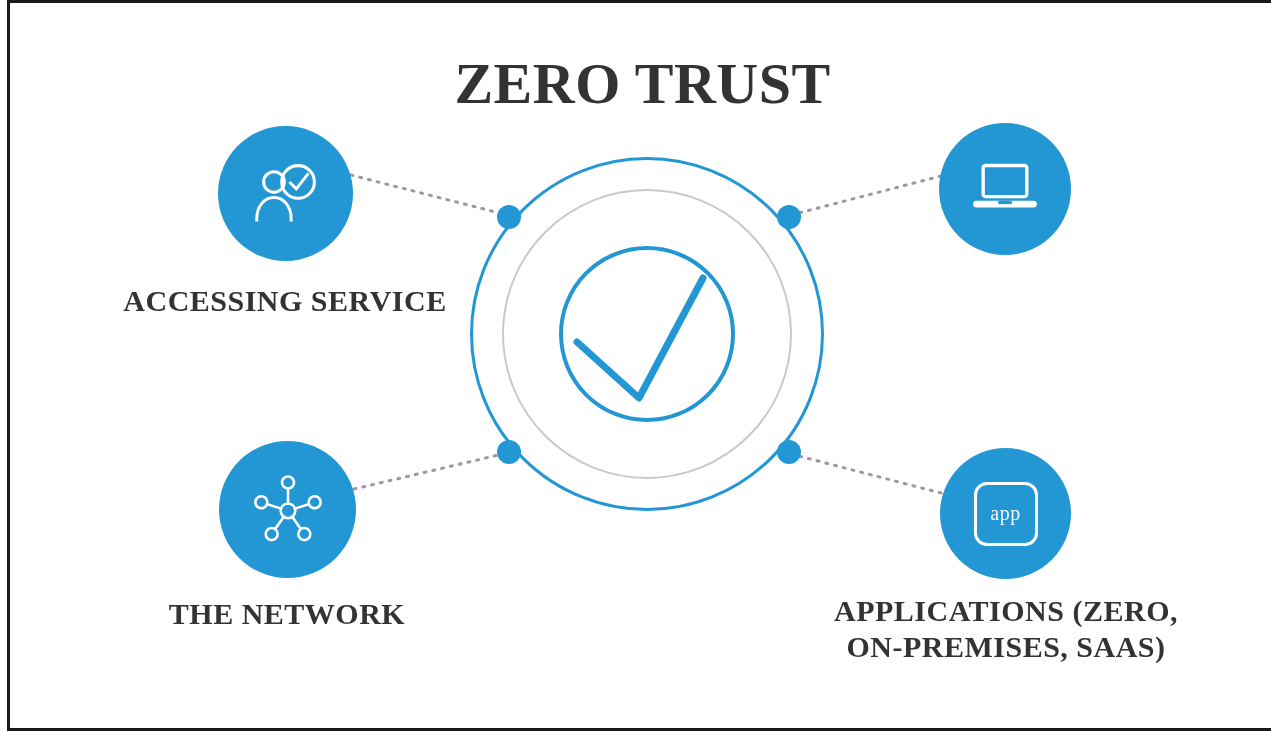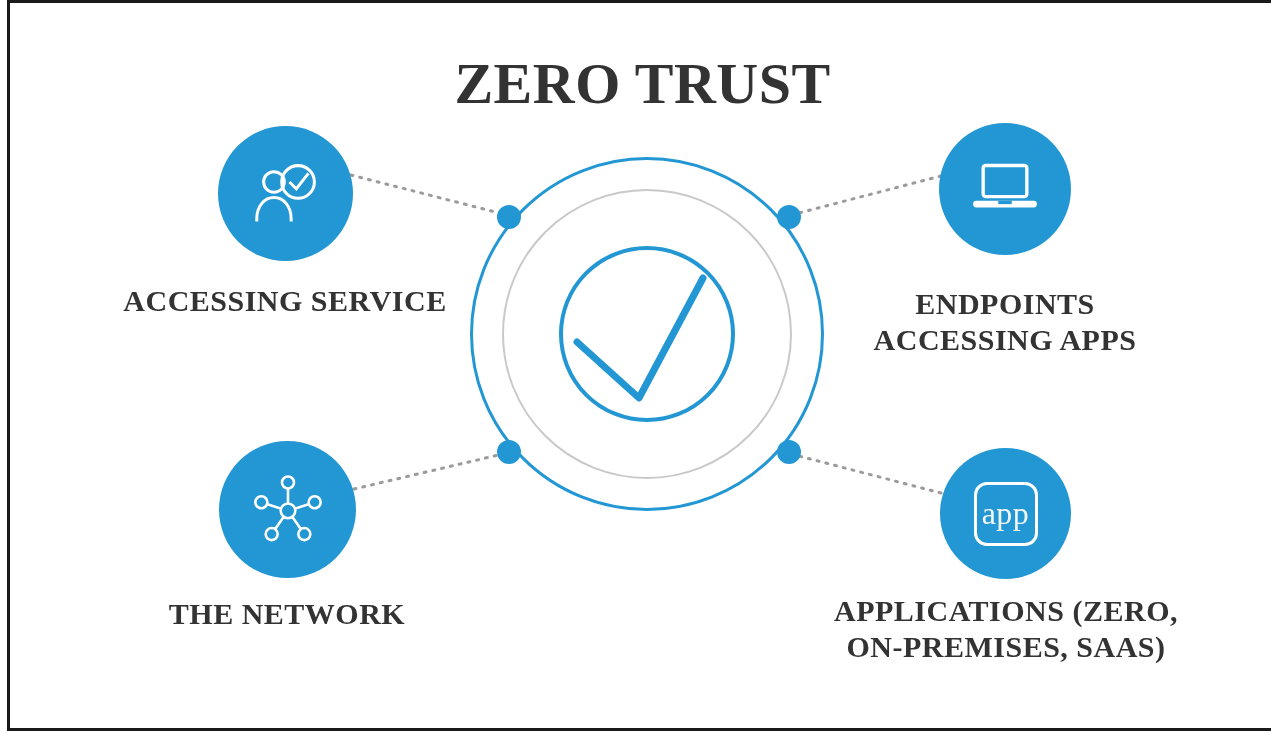--- a/index.html
+++ b/index.html
@@ -94,21 +94,21 @@
   .icon-stroke { stroke: #fff; fill: none; }
   .icon-node-fill { fill: var(--accent-blue, #2397d3); stroke: #fff; }
   .app-badge {
     width: 64px; height: 64px;
     border: 3px solid #fff;
     border-radius: 13px;
     display: flex; align-items: center; justify-content: center;
   }
   .app-badge span {
     color: #f2f6f8;
-    font-size: 32px;
+    font-size: 20px;
     font-weight: 400;
     letter-spacing: 0.5px;
   }
   .node-label {
     position: absolute;
     text-align: center;
     font-size: 30px;
     font-weight: 800;
     letter-spacing: 0.5px;
     line-height: 1.2;
@@ -158,22 +158,20 @@
   </div>
   <div class="node-label identity">ACCESSING SERVICE</div>
 
   <div class="node-circle endpoints">
     <svg width="84" height="84" viewBox="0 0 100 100" aria-hidden="true">
       <rect class="icon-stroke" x="24" y="22" width="52" height="37" rx="3" stroke-width="4"></rect>
       <rect x="12" y="64" width="76" height="8" rx="4" fill="#ffffff"></rect>
       <rect x="42" y="64" width="16" height="4" fill="var(--accent-blue, #2397d3)"></rect>
     </svg>
   </div>
-  <div class="node-label endpoints">ENDPOINTS
-ACCESSING APPS</div>
 
   <div class="node-circle network">
     <svg width="86" height="86" viewBox="0 0 100 100" aria-hidden="true">
       <g stroke="#ffffff" stroke-width="3">
         <line x1="50" y1="51" x2="50" y2="18"></line>
         <line x1="50" y1="51" x2="81" y2="41"></line>
         <line x1="50" y1="51" x2="69" y2="78"></line>
         <line x1="50" y1="51" x2="31" y2="78"></line>
         <line x1="50" y1="51" x2="19" y2="41"></line>
       </g>

